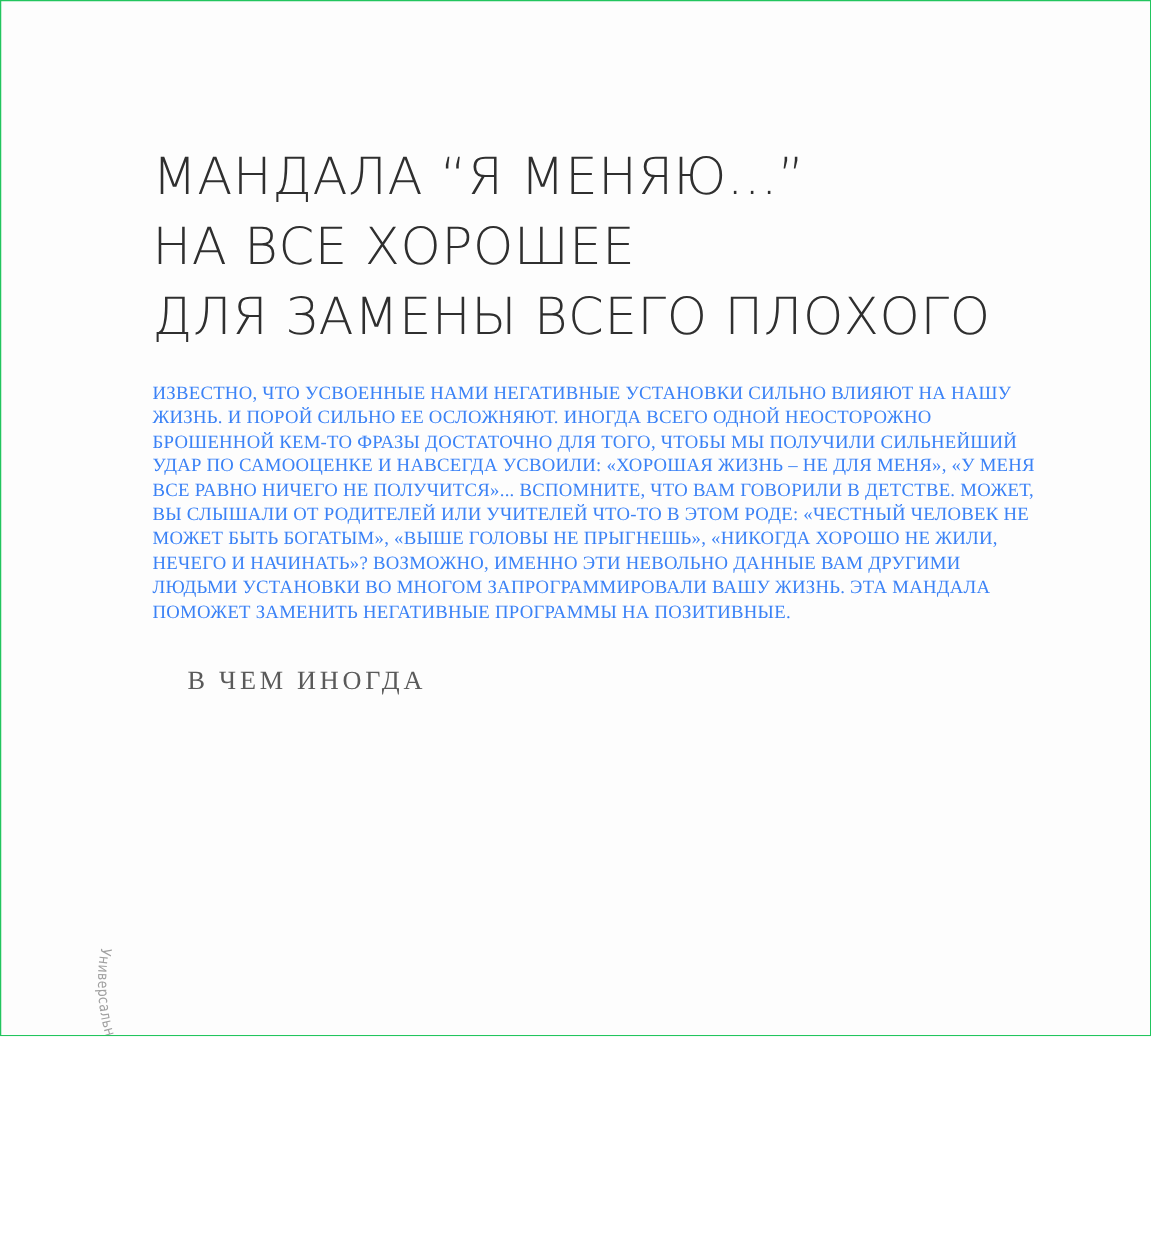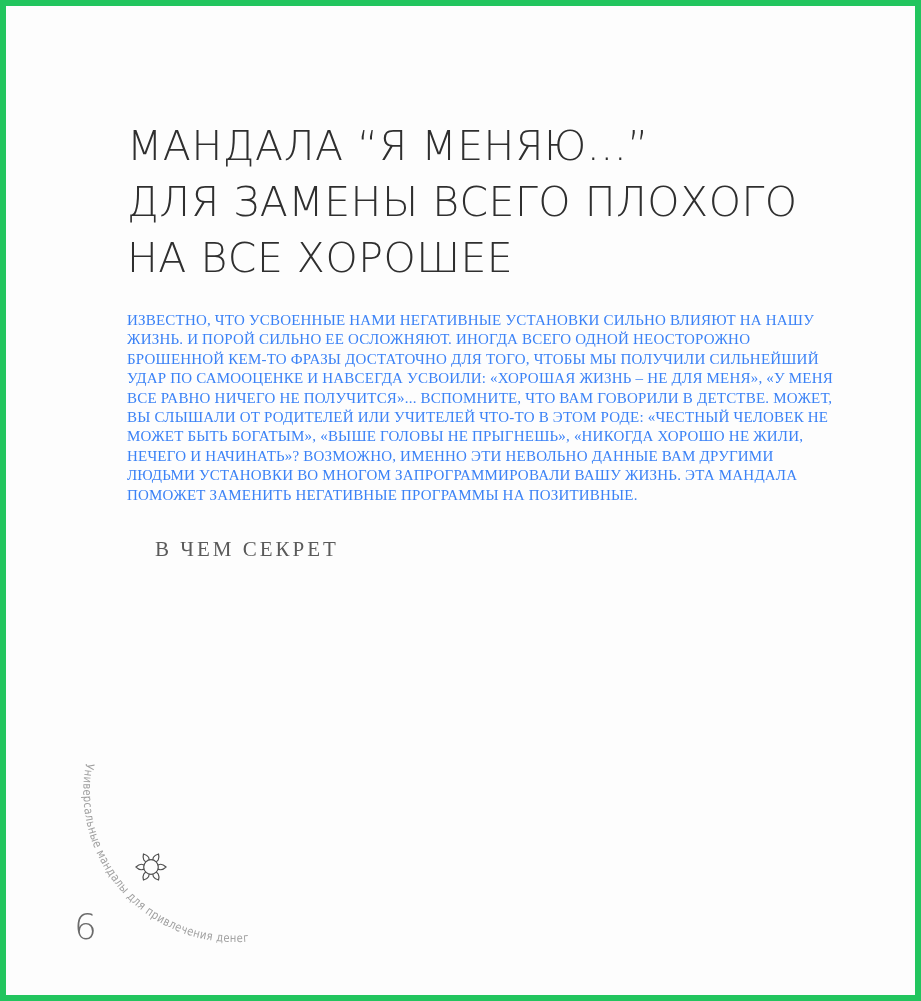--- a/index.html
+++ b/index.html
@@ -4,24 +4,24 @@
 <style>
   html, body {
     margin: 0;
     padding: 0;
     background: #ffffff;
     font-family: "Liberation Sans", sans-serif;
   }
   .page {
     position: relative;
     width: 921px;
-    height: 1001px;
+    height: 829px;
     background: #fdfdfd;
     box-sizing: border-box;
-    border: 6px solid #22c55e;
+    border: 1px solid #22c55e;
     overflow: hidden;
   }
   .chapter-title {
     position: absolute;
     left: 121px;
     top: 112px;
     margin: 0;
     font-family: "DejaVu Sans", sans-serif;
     font-weight: 300;
     font-size: 41px;
@@ -79,27 +79,27 @@
     line-height: 1;
   }
 </style>
 </head>
 <body>
 
 <div class="page">
 
   <h1 class="chapter-title">
     <span style="display:block">МАНДАЛА “Я МЕНЯЮ...”</span>
+    <span style="display:block">НА ВСЕ ХОРОШЕЕ</span>
     <span style="display:block">ДЛЯ ЗАМЕНЫ ВСЕГО ПЛОХОГО</span>
-    <span style="display:block">НА ВСЕ ХОРОШЕЕ</span>
   </h1>
 
   <p class="body-paragraph">ИЗВЕСТНО, ЧТО УСВОЕННЫЕ НАМИ НЕГАТИВНЫЕ УСТАНОВКИ СИЛЬНО ВЛИЯЮТ НА НАШУ ЖИЗНЬ. И ПОРОЙ СИЛЬНО ЕЕ ОСЛОЖНЯЮТ. ИНОГДА ВСЕГО ОДНОЙ НЕОСТОРОЖНО БРОШЕННОЙ КЕМ-ТО ФРАЗЫ ДОСТАТОЧНО ДЛЯ ТОГО, ЧТОБЫ МЫ ПОЛУЧИЛИ СИЛЬНЕЙШИЙ УДАР ПО САМООЦЕНКЕ И НАВСЕГДА УСВОИЛИ: «ХОРОШАЯ ЖИЗНЬ – НЕ ДЛЯ МЕНЯ», «У МЕНЯ ВСЕ РАВНО НИЧЕГО НЕ ПОЛУЧИТСЯ»... ВСПОМНИТЕ, ЧТО ВАМ ГОВОРИЛИ В ДЕТСТВЕ. МОЖЕТ, ВЫ СЛЫШАЛИ ОТ РОДИТЕЛЕЙ ИЛИ УЧИТЕЛЕЙ ЧТО-ТО В ЭТОМ РОДЕ: «ЧЕСТНЫЙ ЧЕЛОВЕК НЕ МОЖЕТ БЫТЬ БОГАТЫМ», «ВЫШЕ ГОЛОВЫ НЕ ПРЫГНЕШЬ», «НИКОГДА ХОРОШО НЕ ЖИЛИ, НЕЧЕГО И НАЧИНАТЬ»? ВОЗМОЖНО, ИМЕННО ЭТИ НЕВОЛЬНО ДАННЫЕ ВАМ ДРУГИМИ ЛЮДЬМИ УСТАНОВКИ ВО МНОГОМ ЗАПРОГРАММИРОВАЛИ ВАШУ ЖИЗНЬ. ЭТА МАНДАЛА ПОМОЖЕТ ЗАМЕНИТЬ НЕГАТИВНЫЕ ПРОГРАММЫ НА ПОЗИТИВНЫЕ.</p>
 
-  <h2 class="section-heading">В ЧЕМ СЕКРЕТ</h2>
+  <h2 class="section-heading">В ЧЕМ ИНОГДА</h2>
 
   <svg class="sidebar-svg" viewBox="0 0 340 301" xmlns="http://www.w3.org/2000/svg">
     <defs>
       <path id="arcPath" d="M 80 57 A 151 151 0 0 0 247 235" fill="none"></path>
     </defs>
     <text class="arc-text">
       <textPath href="#arcPath" xlink:href="#arcPath" startOffset="0" textLength="280" lengthAdjust="spacingAndGlyphs">Универсальные мандалы для привлечения денег</textPath>
     </text>
     <g transform="translate(145,161)" stroke="#4f4f4f" stroke-width="1.2" fill="none">
       <g transform="rotate(0)">

